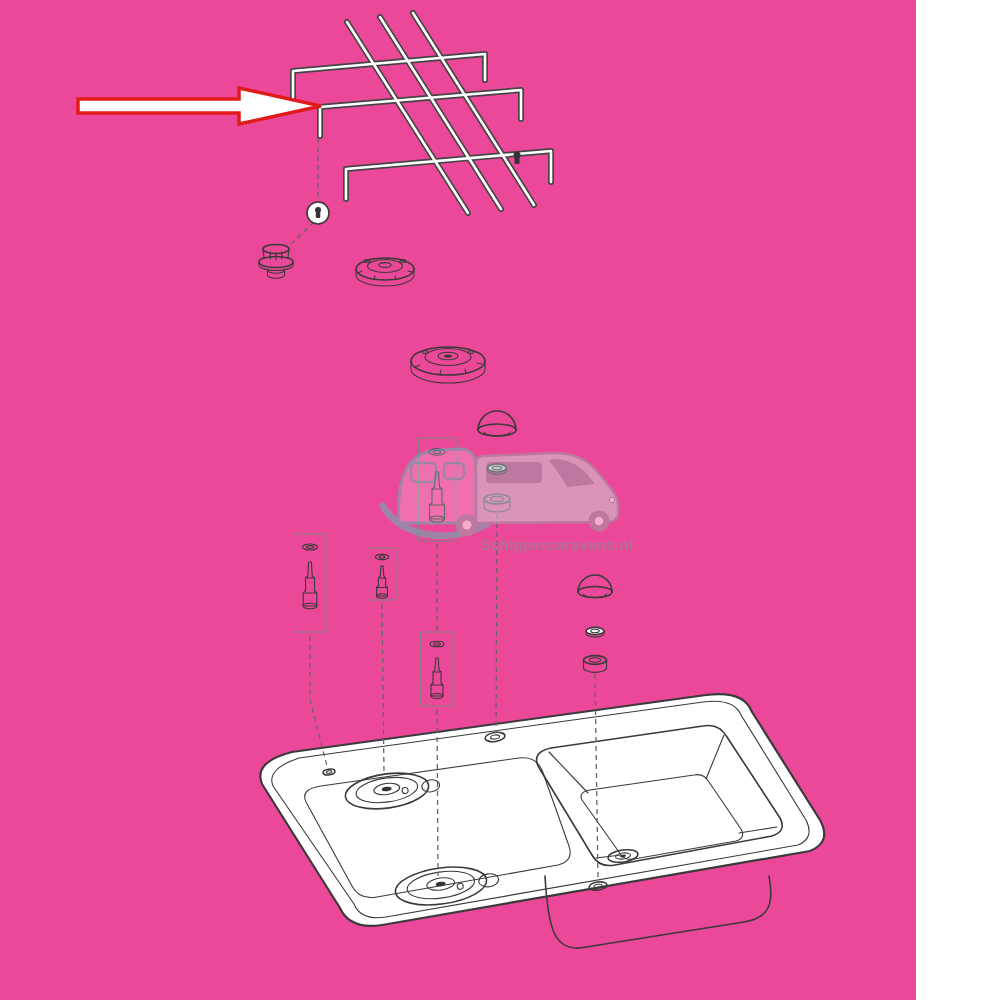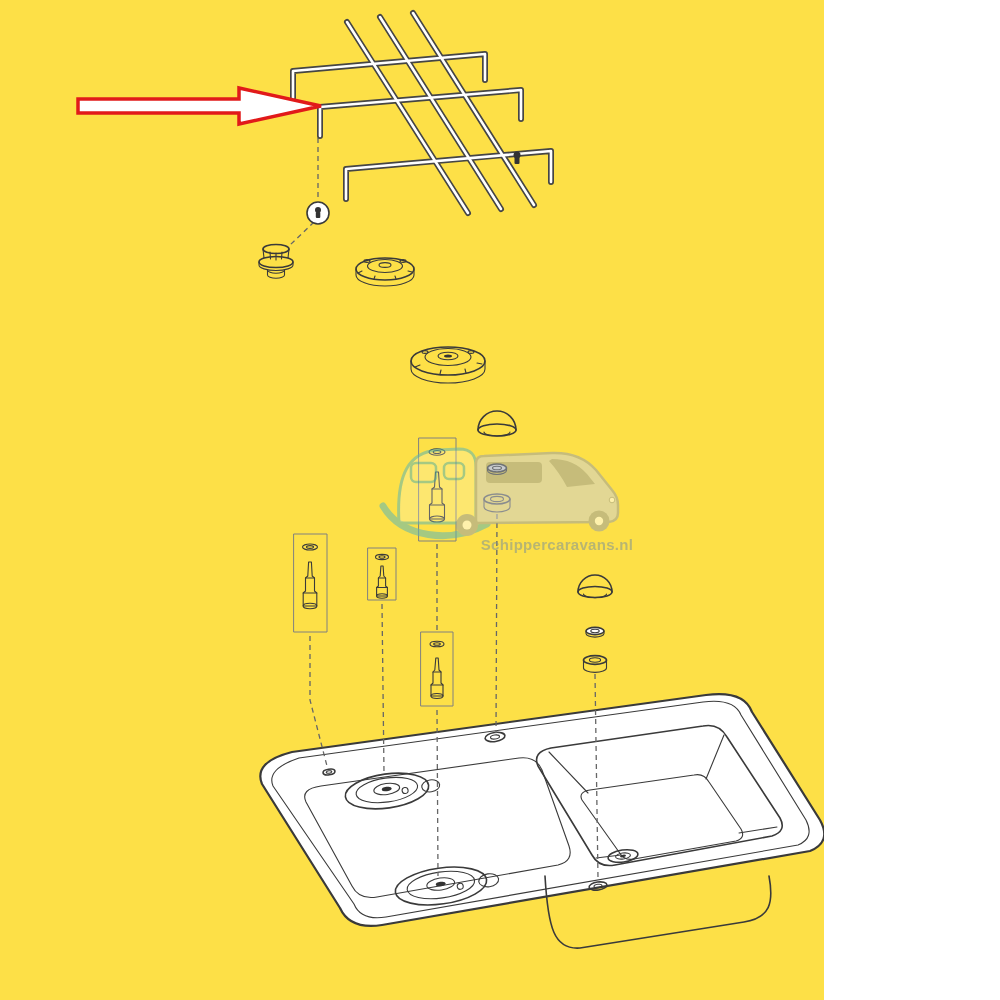--- a/index.html
+++ b/index.html
@@ -4,21 +4,21 @@
 <style>
   :root{
     --arrow-red:#e11a1a;
     --line-dark:#3a3a3a;
     --wm-teal:#5fb7b3;
     --wm-gray:#9aa0a5;
     --wm-gray-light:#cdd1d4;
     --wm-text:#7f9296;
   }
   html,body{margin:0;padding:0;background:#fff;font-family:"Liberation Sans",sans-serif;}
-  .stage{width:824px;height:1000px;background:#fde047;position:relative;overflow:hidden;}
+  .stage{width:916px;height:1000px;background:#ec4899;position:relative;overflow:hidden;}
   svg{display:block;}
 
   .ln :is(path,ellipse,circle,rect){stroke:var(--line-dark);fill:none;stroke-width:1.6;stroke-linecap:round;stroke-linejoin:round;}
   .ln .thin{stroke-width:1.1;}
   .ln .thick{stroke-width:2.2;}
   .ln .fw{fill:#fff;}
   .ln .dk{fill:#333;stroke:none;}
   .ln .box{stroke:#808080;stroke-width:1;fill:none;}
 
   .dash path{stroke:#666;stroke-width:1.3;stroke-dasharray:5 4;fill:none;}

